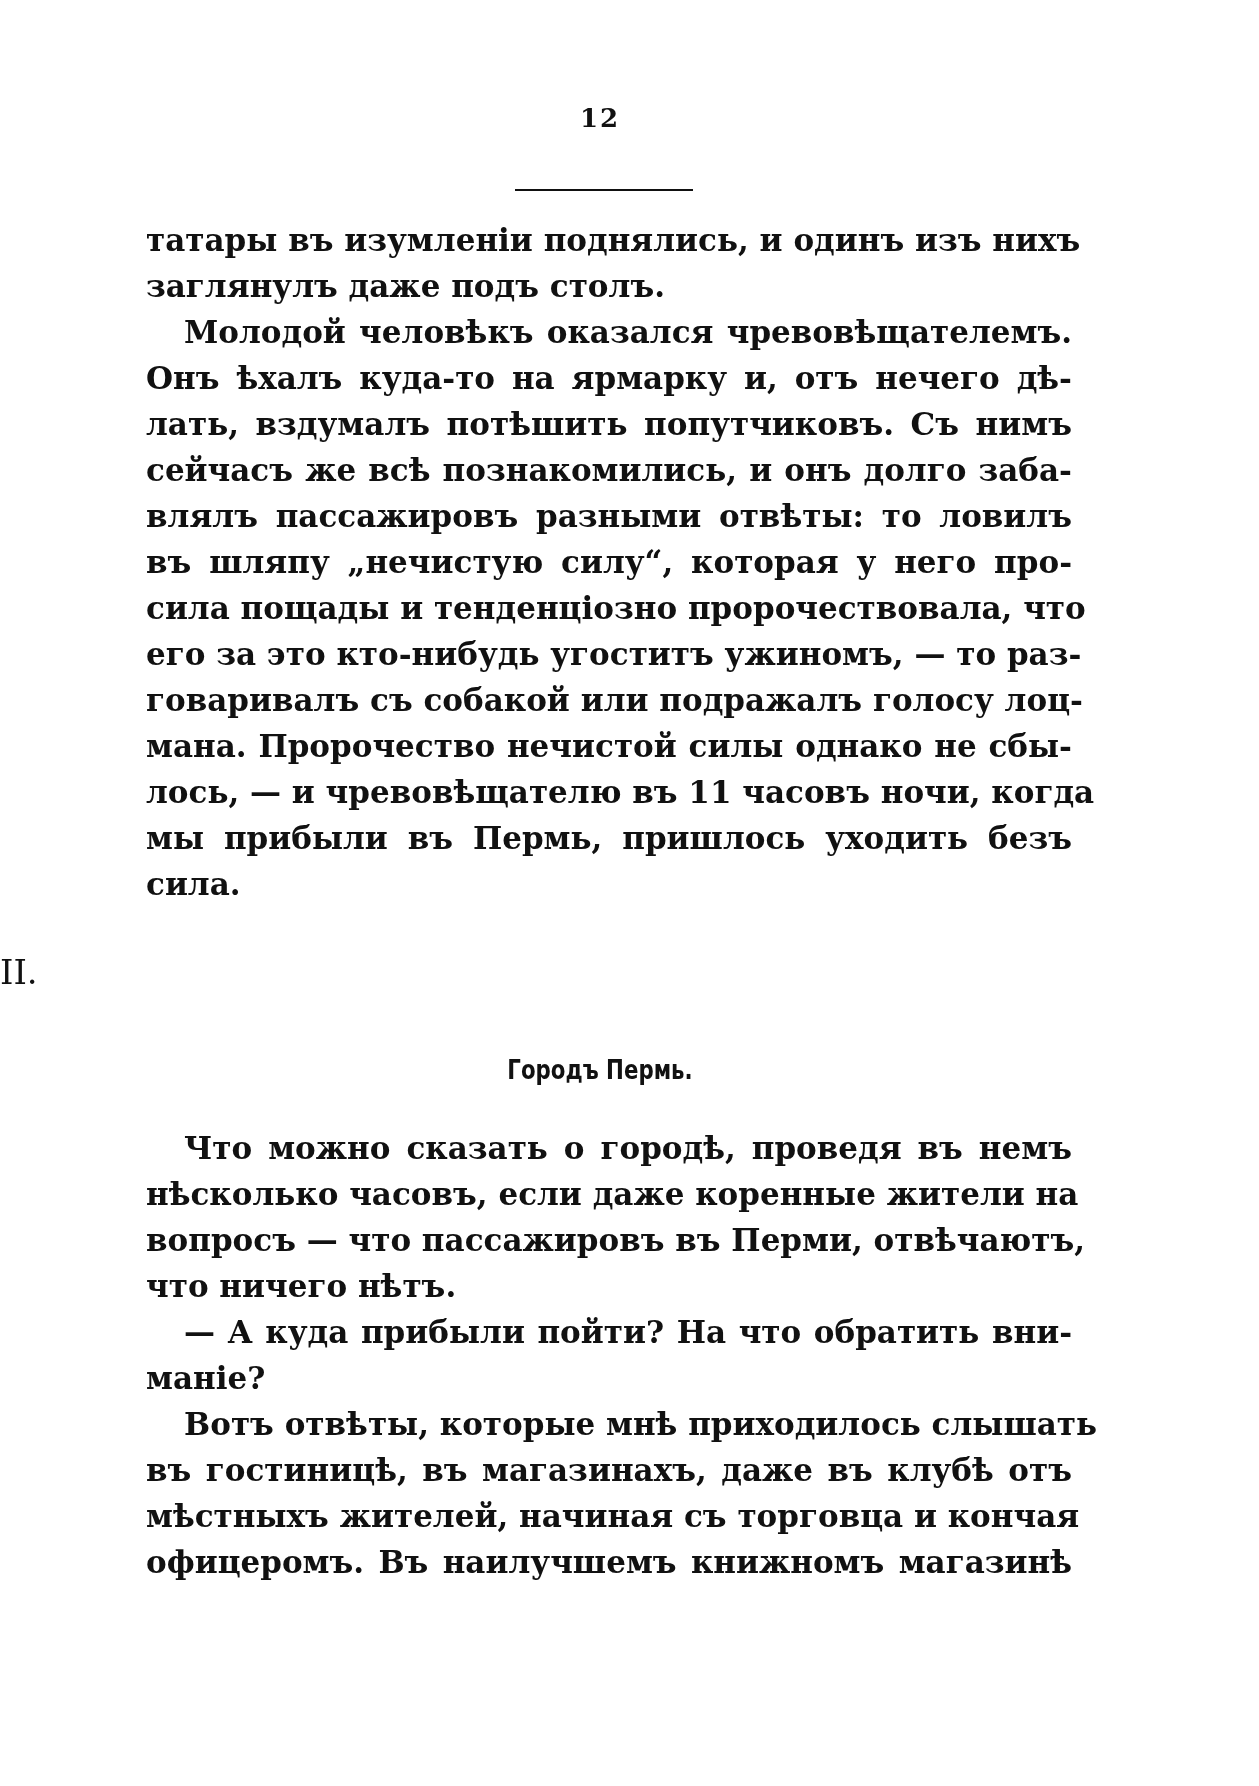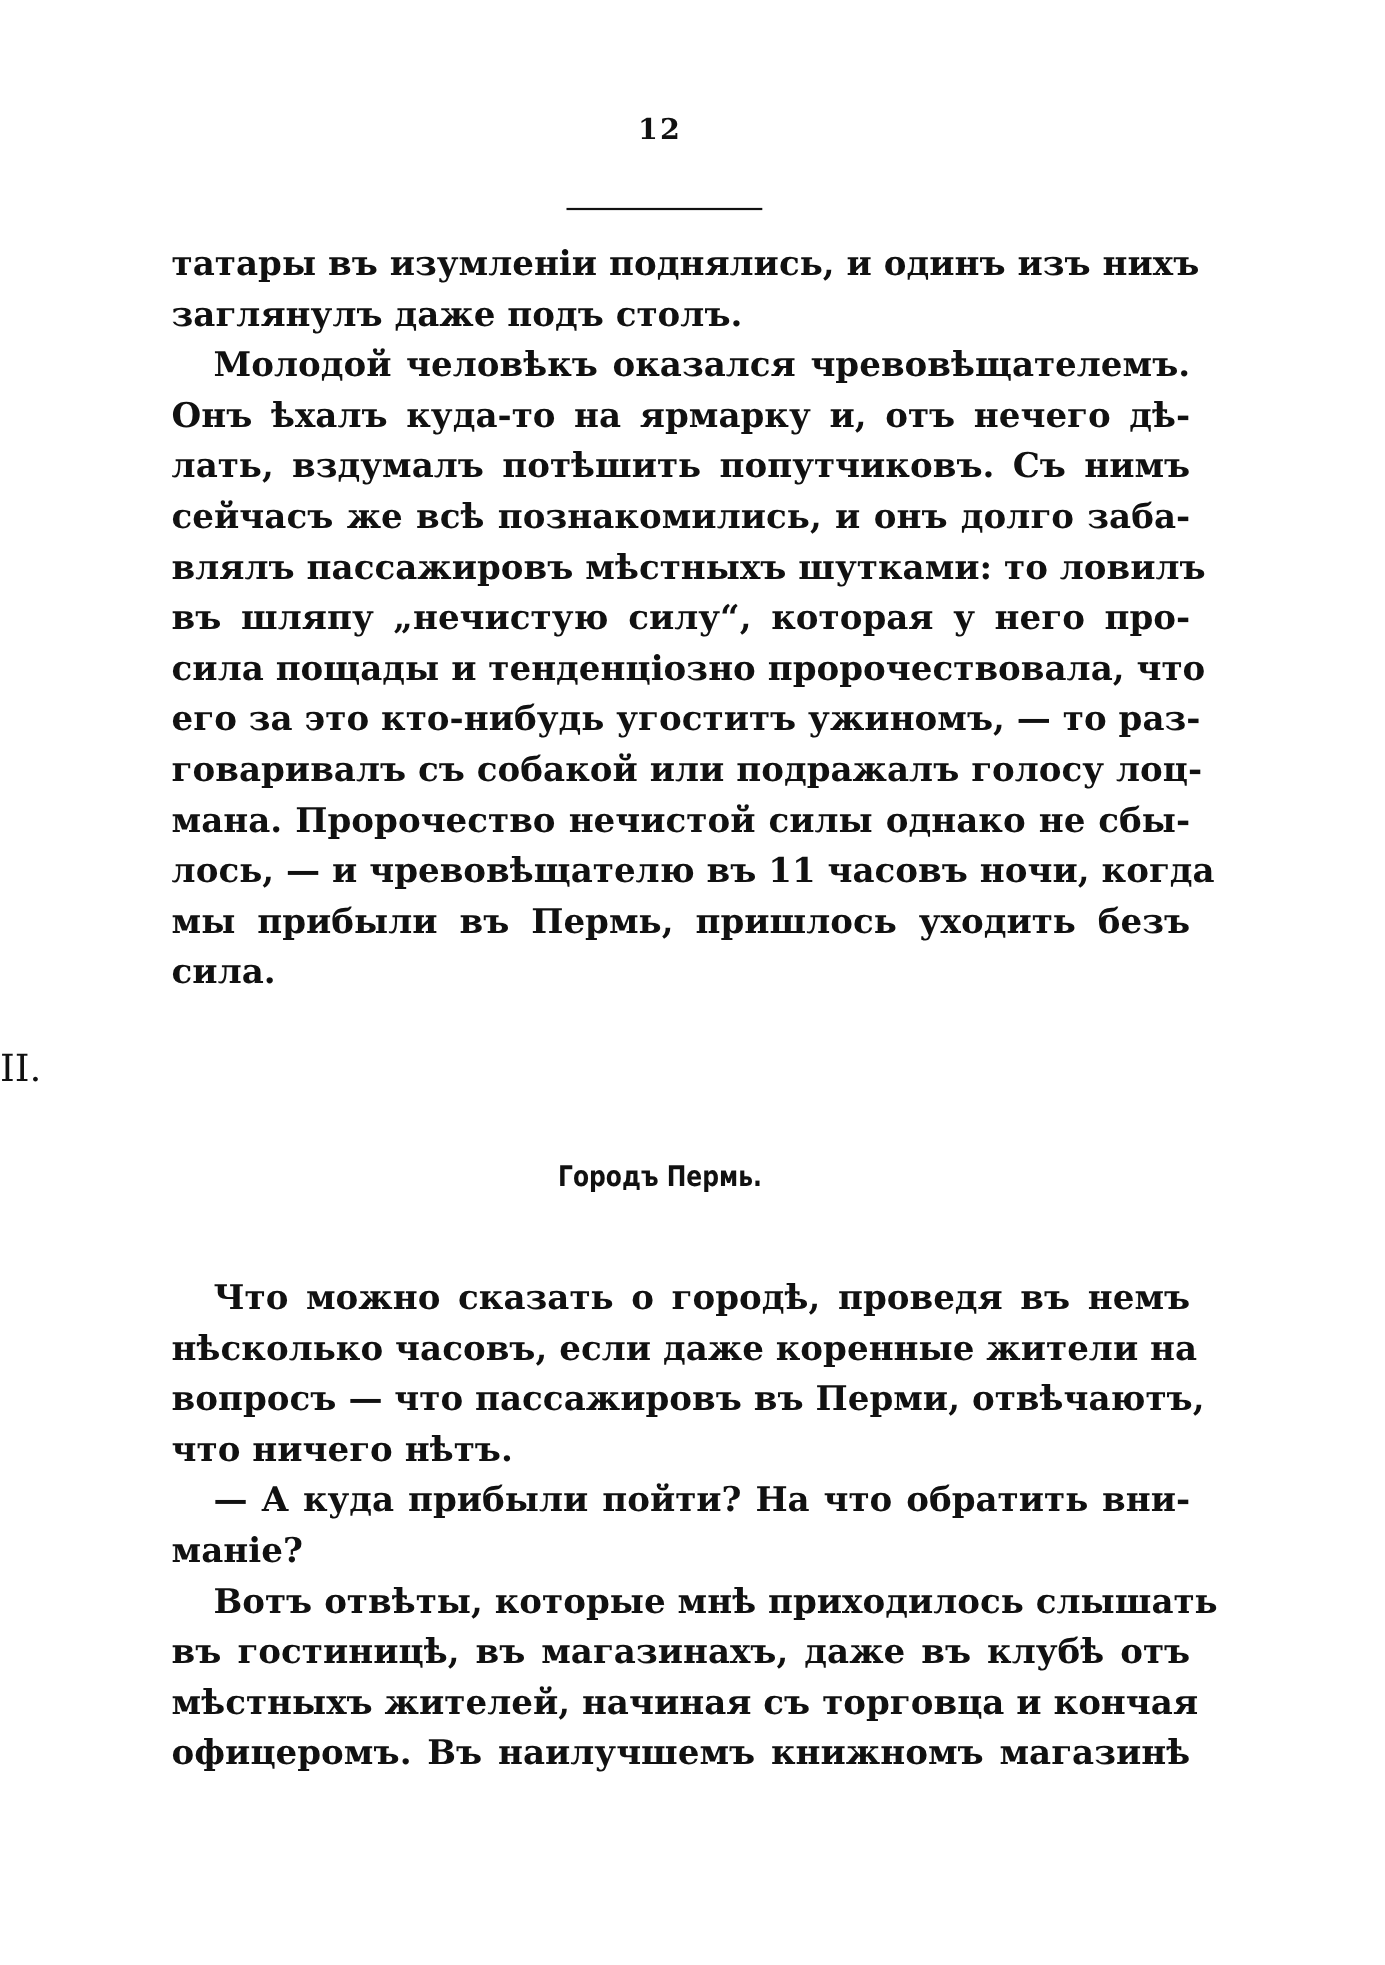--- a/index.html
+++ b/index.html
@@ -35,21 +35,21 @@
     .page-rule {
       position: absolute;
       left: 515px;
       top: 189px;
       width: 178px;
       height: 0;
       border-top: 2px solid #111111;
     }
     .text-block {
       position: absolute;
-      left: 156px;
+      left: 146px;
       width: 926px;
       font-family: "DejaVu Serif", serif;
       font-weight: bold;
       font-size: 31px;
       line-height: 46px;
     }
     .line {
       display: block;
       white-space: nowrap;
       text-align: justify;
@@ -90,36 +90,36 @@
   <div class="page-number">12</div>
   <div class="page-rule"></div>
 
   <div class="text-block" style="top:217px;">
     <span class="line">татары въ изумленіи поднялись, и одинъ изъ нихъ</span>
     <span class="line last">заглянулъ даже подъ столъ.</span>
     <span class="line" style="padding-left: 38px;">Молодой человѣкъ оказался чревовѣщателемъ.</span>
     <span class="line">Онъ ѣхалъ куда-то на ярмарку и, отъ нечего дѣ-</span>
     <span class="line">лать, вздумалъ потѣшить попутчиковъ. Съ нимъ</span>
     <span class="line">сейчасъ же всѣ познакомились, и онъ долго заба-</span>
-    <span class="line">влялъ пассажировъ мѣстныхъ шутками: то ловилъ</span>
+    <span class="line">влялъ пассажировъ разными отвѣты: то ловилъ</span>
     <span class="line">въ шляпу „нечистую силу“, которая у него про-</span>
     <span class="line">сила пощады и тенденціозно пророчествовала, что</span>
     <span class="line">его за это кто-нибудь угоститъ ужиномъ, — то раз-</span>
     <span class="line">говаривалъ съ собакой или подражалъ голосу лоц-</span>
     <span class="line">мана. Пророчество нечистой силы однако не сбы-</span>
     <span class="line">лось, — и чревовѣщателю въ 11 часовъ ночи, когда</span>
     <span class="line">мы прибыли въ Пермь, пришлось уходить безъ</span>
     <span class="line last">сила.</span>
   </div>
 
   <div class="chapter-numeral">II.</div>
   <div class="chapter-title">Городъ Пермь.</div>
 
   <div class="text-block" style="top:1125px;">
-    <span class="line" style="padding-left: 38px; margin-top: 32px;">Что можно сказать о городѣ, проведя въ немъ</span>
+    <span class="line" style="padding-left: 38px;">Что можно сказать о городѣ, проведя въ немъ</span>
     <span class="line">нѣсколько часовъ, если даже коренные жители на</span>
     <span class="line">вопросъ — что пассажировъ въ Перми, отвѣчаютъ,</span>
     <span class="line last">что ничего нѣтъ.</span>
     <span class="line" style="padding-left: 38px;">— А куда прибыли пойти? На что обратить вни-</span>
     <span class="line last">маніе?</span>
     <span class="line" style="padding-left: 38px;">Вотъ отвѣты, которые мнѣ приходилось слышать</span>
     <span class="line">въ гостиницѣ, въ магазинахъ, даже въ клубѣ отъ</span>
     <span class="line">мѣстныхъ жителей, начиная съ торговца и кончая</span>
     <span class="line">офицеромъ. Въ наилучшемъ книжномъ магазинѣ</span>
   </div>

